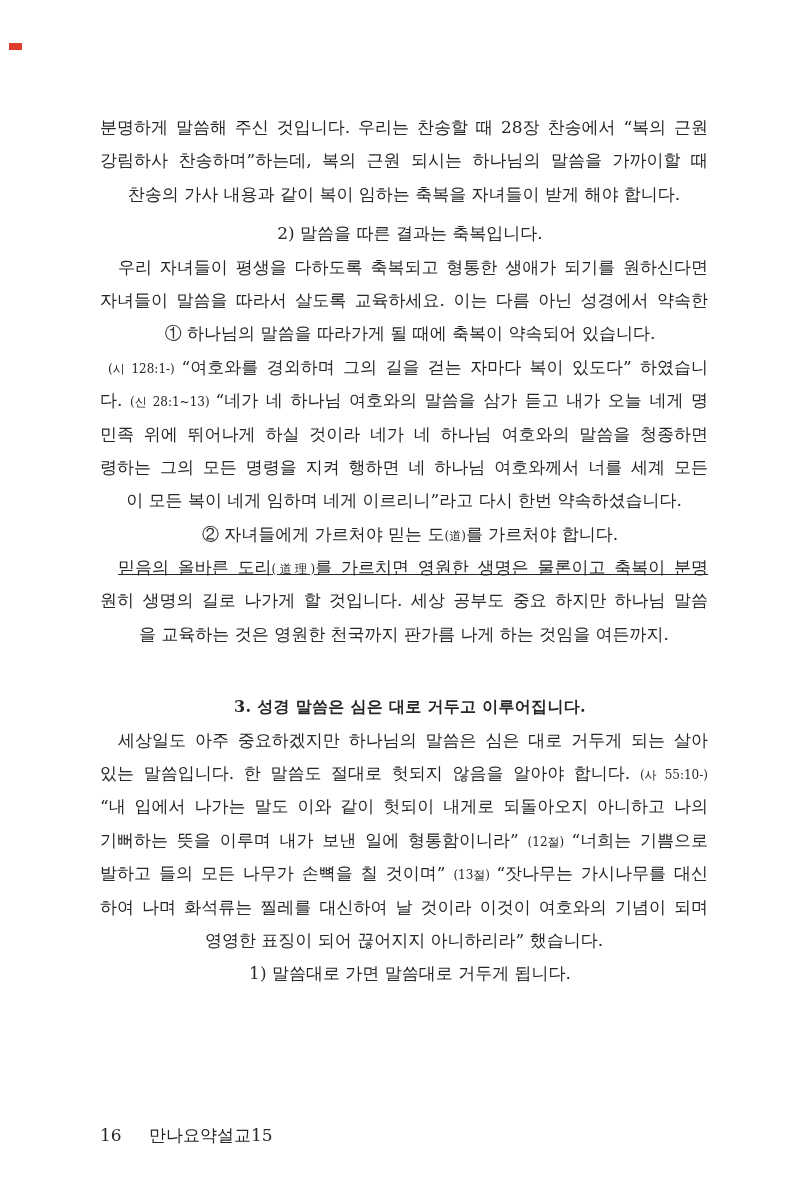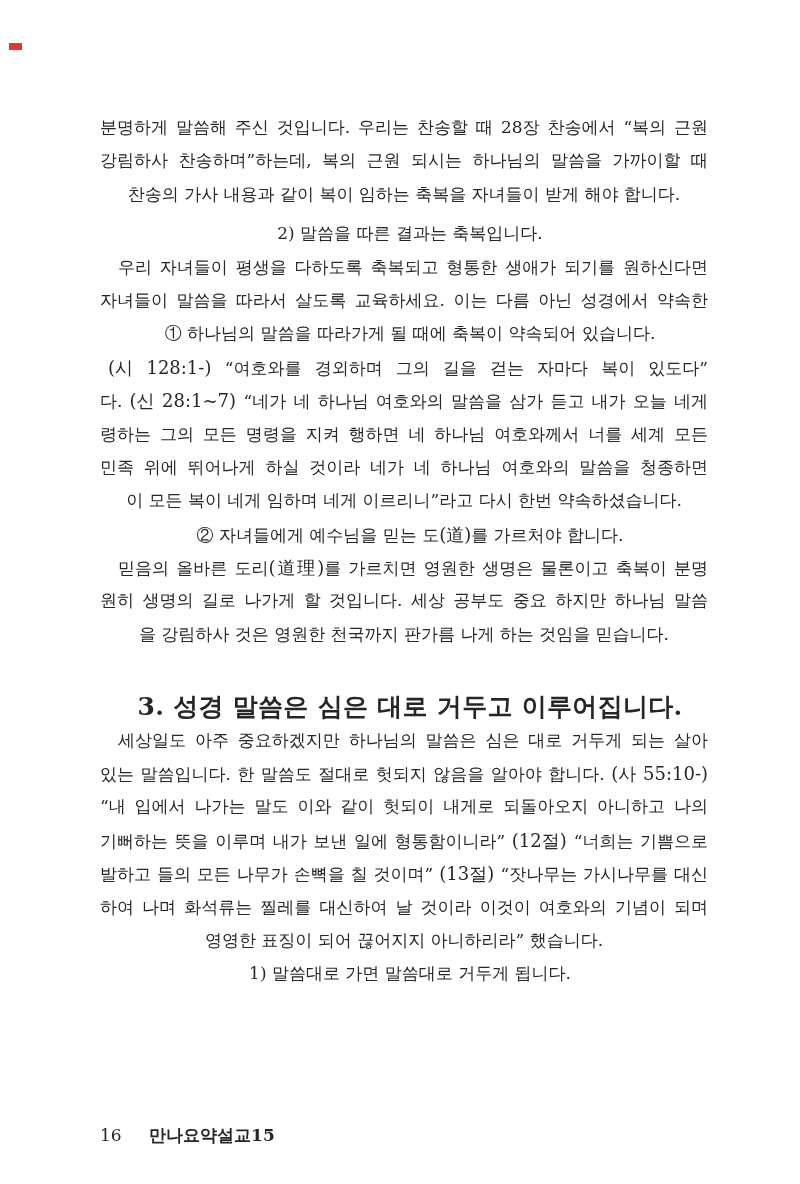--- a/index.html
+++ b/index.html
@@ -38,62 +38,62 @@
     white-space: nowrap;
     word-break: keep-all;
     text-align: center;
   }
   .line.justify {
     white-space: normal;
     text-align: justify;
     text-align-last: justify;
   }
   .line.heading {
-    font-size: 25px;
+    font-size: 16px;
     font-weight: bold;
     letter-spacing: 0.3px;
   }
   .line .ref {
-    font-size: 18px;
+    font-size: 12px;
   }
   .footer {
     position: absolute;
     left: 100px;
     top: 1104px;
     font-size: 17px;
     height: 24px;
     white-space: nowrap;
   }
   .footer .booktitle {
     margin-left: 22px;
-    font-weight: bold;
+    font-weight: normal;
   }
 </style>
 </head>
 <body>
 
 <div class="page" style="color: rgb(38, 38, 38); background: rgb(255, 255, 255);">
   <div class="red-marker" style="background: rgb(224, 59, 47);"></div>
   <div class="content">
       <div class="line justify"><span class="seg">분명하게 말씀해 주신 것입니다. 우리는 찬송할 때 28장 찬송에서 “복의 근원</span></div>
       <div class="line justify"><span class="seg">강림하사 찬송하며”하는데, 복의 근원 되시는 하나님의 말씀을 가까이할 때</span></div>
       <div class="line"><span class="seg">찬송의 가사 내용과 같이 복이 임하는 축복을 자녀들이 받게 해야 합니다.</span></div>
       <div class="line" style="text-indent: 12px; margin-top: 6px;"><span class="seg">2) 말씀을 따른 결과는 축복입니다.</span></div>
       <div class="line justify" style="text-indent: 18px;"><span class="seg">우리 자녀들이 평생을 다하도록 축복되고 형통한 생애가 되기를 원하신다면</span></div>
       <div class="line justify"><span class="seg">자녀들이 말씀을 따라서 살도록 교육하세요. 이는 다름 아닌 성경에서 약속한</span></div>
       <div class="line" style="text-indent: 12px;"><span class="seg">① 하나님의 말씀을 따라가게 될 때에 축복이 약속되어 있습니다.</span></div>
       <div class="line justify" style="text-indent: 8px;"><span class="ref">(시 128:1-) </span><span class="seg">“여호와를 경외하며 그의 길을 걷는 자마다 복이 있도다” 하였습니</span></div>
-      <div class="line justify"><span class="seg">다. </span><span class="ref">(신 28:1~7) </span><span class="seg">“네가 네 하나님 여호와의 말씀을 삼가 듣고 내가 오늘 네게 명</span></div>
+      <div class="line justify"><span class="seg">다. </span><span class="ref">(신 28:1~13) </span><span class="seg">“네가 네 하나님 여호와의 말씀을 삼가 듣고 내가 오늘 네게 명</span></div>
+      <div class="line justify"><span class="seg">민족 위에 뛰어나게 하실 것이라 네가 네 하나님 여호와의 말씀을 청종하면</span></div>
       <div class="line justify"><span class="seg">령하는 그의 모든 명령을 지켜 행하면 네 하나님 여호와께서 너를 세계 모든</span></div>
-      <div class="line justify"><span class="seg">민족 위에 뛰어나게 하실 것이라 네가 네 하나님 여호와의 말씀을 청종하면</span></div>
       <div class="line"><span class="seg">이 모든 복이 네게 임하며 네게 이르리니”라고 다시 한번 약속하셨습니다.</span></div>
-      <div class="line" style="text-indent: 12px;"><span class="seg">② 자녀들에게 예수님을 믿는 도</span><span class="ref">(道)</span><span class="seg">를 가르처야 합니다.</span></div>
-      <div class="line justify" style="text-indent: 18px;"><span class="seg">믿음의 올바른 도리</span><span class="ref">(道理)</span><span class="seg">를 가르치면 영원한 생명은 물론이고 축복이 분명</span></div>
+      <div class="line" style="text-indent: 12px;"><span class="seg">② 자녀들에게 가르처야 믿는 도</span><span class="ref">(道)</span><span class="seg">를 가르처야 합니다.</span></div>
+      <div class="line justify" style="text-indent: 18px; text-decoration: underline;"><span class="seg">믿음의 올바른 도리</span><span class="ref">(道理)</span><span class="seg">를 가르치면 영원한 생명은 물론이고 축복이 분명</span></div>
       <div class="line justify"><span class="seg">원히 생명의 길로 나가게 할 것입니다. 세상 공부도 중요 하지만 하나님 말씀</span></div>
-      <div class="line"><span class="seg">을 강림하사 것은 영원한 천국까지 판가름 나게 하는 것임을 믿습니다.</span></div>
+      <div class="line"><span class="seg">을 교육하는 것은 영원한 천국까지 판가름 나게 하는 것임을 여든까지.</span></div>
       <div class="line heading" style="text-indent: 12px; margin-top: 39px;"><span class="seg">3. 성경 말씀은 심은 대로 거두고 이루어집니다.</span></div>
       <div class="line justify" style="text-indent: 18px;"><span class="seg">세상일도 아주 중요하겠지만 하나님의 말씀은 심은 대로 거두게 되는 살아</span></div>
       <div class="line justify"><span class="seg">있는 말씀입니다. 한 말씀도 절대로 헛되지 않음을 알아야 합니다. </span><span class="ref">(사 55:10-)</span></div>
       <div class="line justify"><span class="seg">“내 입에서 나가는 말도 이와 같이 헛되이 내게로 되돌아오지 아니하고 나의</span></div>
       <div class="line justify"><span class="seg">기뻐하는 뜻을 이루며 내가 보낸 일에 형통함이니라” </span><span class="ref">(12절) </span><span class="seg">“너희는 기쁨으로</span></div>
       <div class="line justify"><span class="seg">발하고 들의 모든 나무가 손뼉을 칠 것이며” </span><span class="ref">(13절) </span><span class="seg">“잣나무는 가시나무를 대신</span></div>
       <div class="line justify"><span class="seg">하여 나며 화석류는 찔레를 대신하여 날 것이라 이것이 여호와의 기념이 되며</span></div>
       <div class="line"><span class="seg">영영한 표징이 되어 끊어지지 아니하리라” 했습니다.</span></div>
       <div class="line" style="text-indent: 12px;"><span class="seg">1) 말씀대로 가면 말씀대로 거두게 됩니다.</span></div>
     </div>

